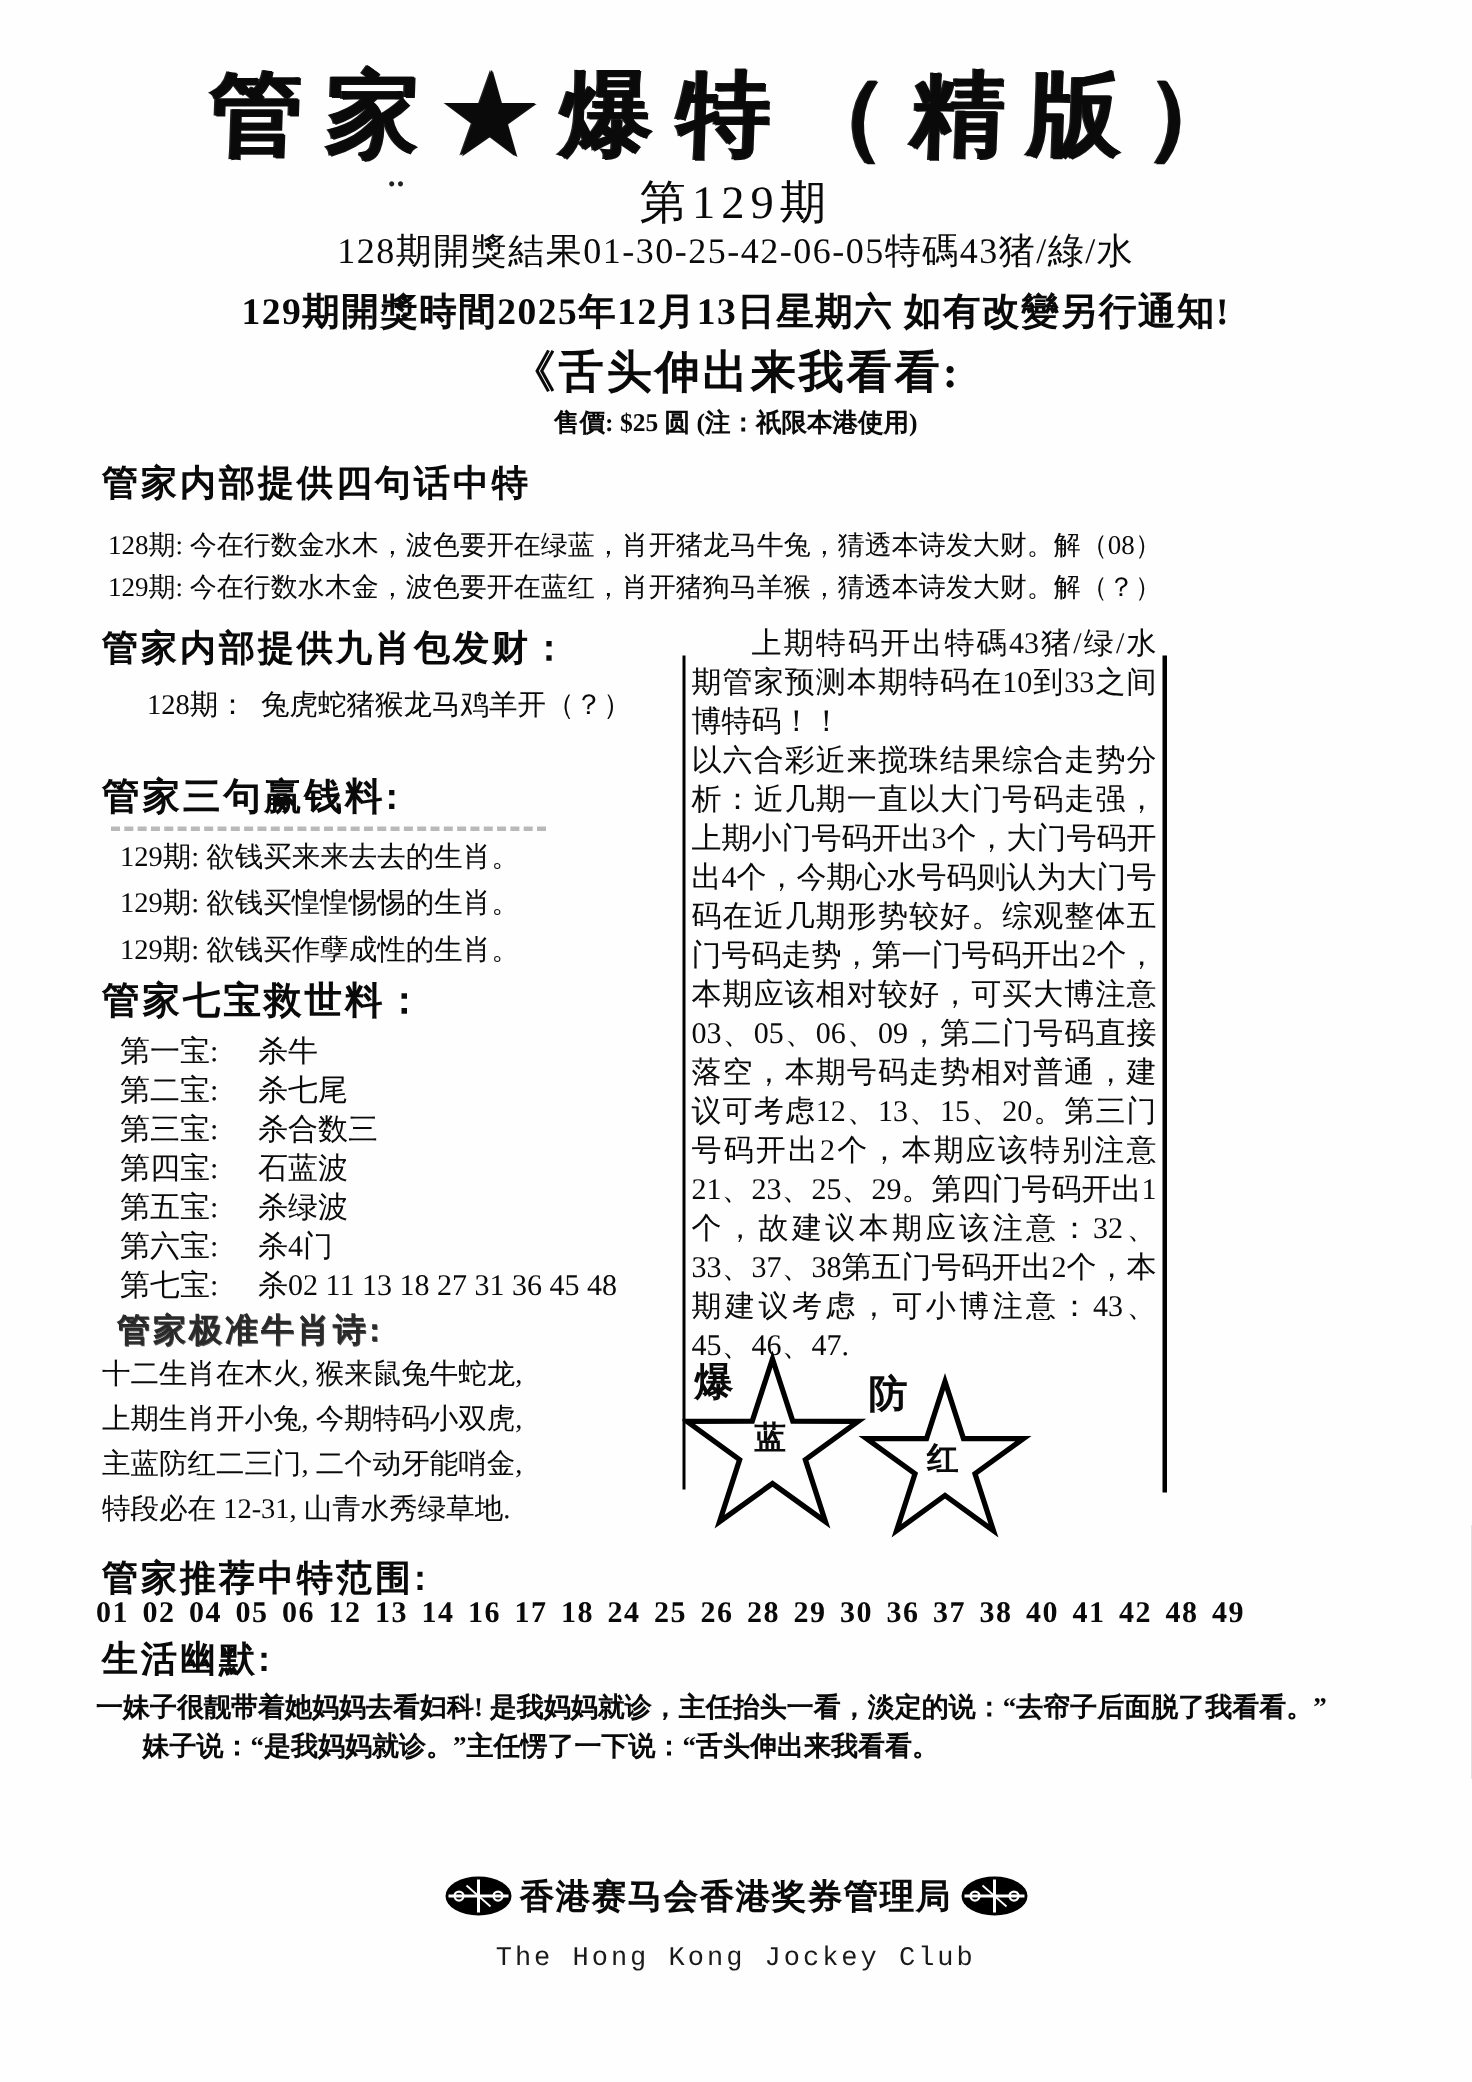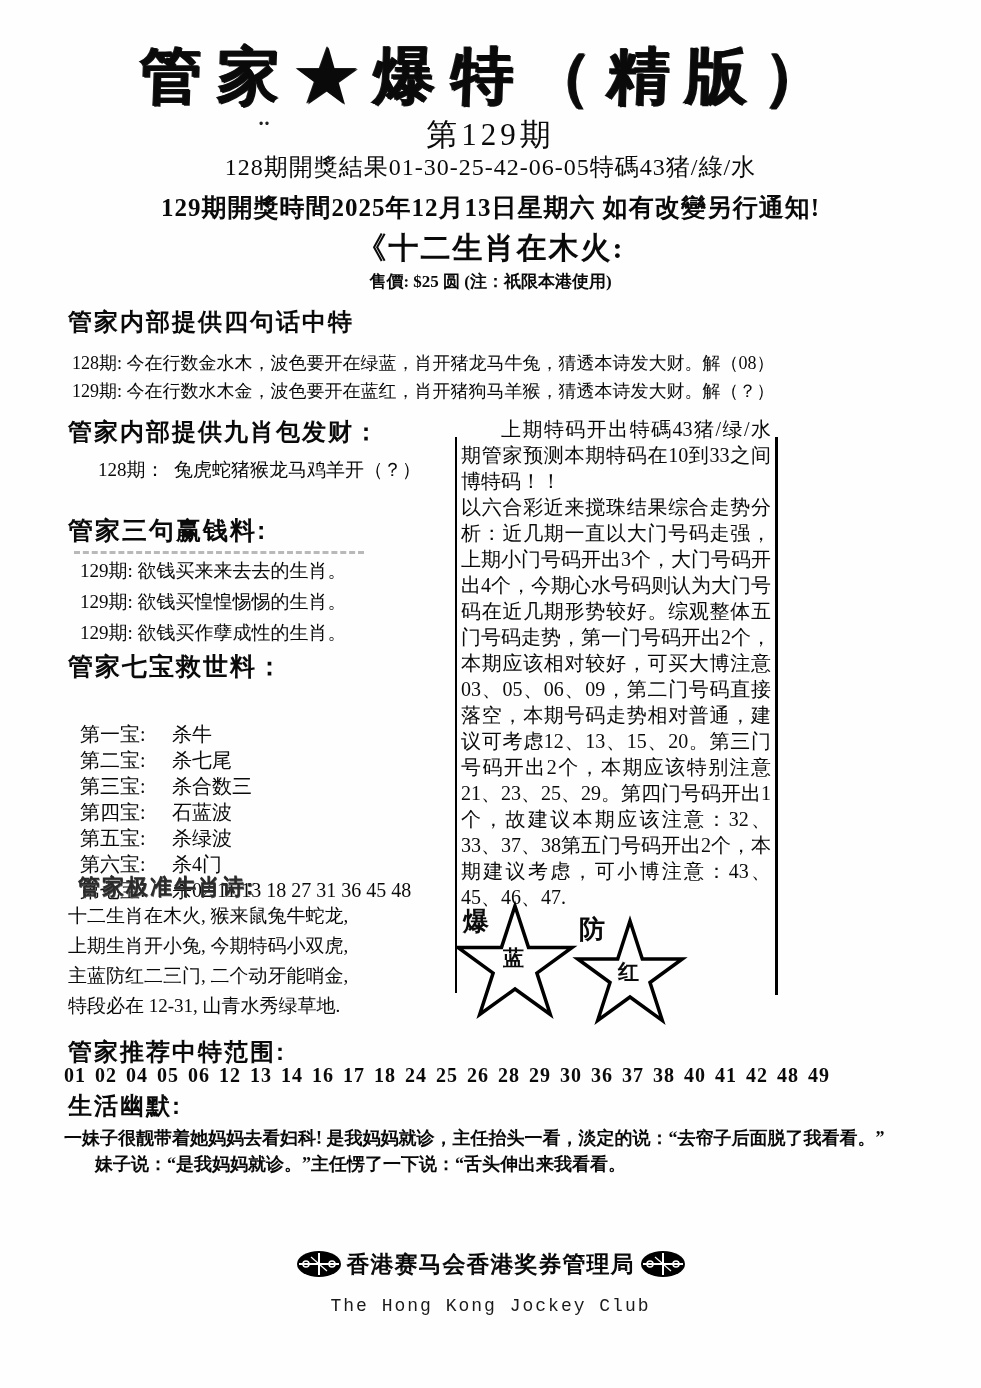--- a/index.html
+++ b/index.html
@@ -48,33 +48,33 @@
   .analysis p.indent{text-indent:2em;}
   .stars-box{left:455px;top:898px;width:250px;height:130px;}
   .star-label-big{font-size:26px;font-weight:bold;font-family:"Liberation Sans","DejaVu Sans",sans-serif;}
   .star-label-small{font-size:21px;font-weight:bold;font-family:"Liberation Sans","DejaVu Sans",sans-serif;}
   .numbers-row{font-weight:bold;font-size:20px;letter-spacing:1px;word-spacing:3px;white-space:nowrap;}
   .joke{font-weight:bold;font-size:18px;white-space:nowrap;}
   .artifact{border-top:3px dashed #b9b9b9;width:290px;height:0;}
   .footer-row{display:flex;align-items:center;justify-content:center;gap:4px;}
   .footer-cn{font-size:23px;font-weight:bold;font-family:"Liberation Sans","DejaVu Sans",sans-serif;letter-spacing:1px;}
   .footer-en{font-family:"Liberation Mono","DejaVu Sans Mono",monospace;font-size:18px;letter-spacing:2px;color:#1a1a1a;}
-  .treas-label{display:inline-block;width:92px;margin-top:34px;}
+  .treas-label{display:inline-block;width:92px;}
 </style>
 </head>
 <body>
 
 <div class="page">
 
   <div class="abs center main-title">管家★爆特（精版）</div>
   <div class="abs title-dots">‥</div>
   <div class="abs center issue">第129期</div>
   <div class="abs center result-line">128期開獎結果01-30-25-42-06-05特碼43猪/綠/水</div>
   <div class="abs center time-line">129期開獎時間2025年12月13日星期六 如有改變另行通知!</div>
-  <div class="abs center office-line">《十二生肖在木火:</div>
+  <div class="abs center office-line">《舌头伸出来我看看:</div>
   <div class="abs center price-line">售價: $25 圆 (注：祇限本港使用)</div>
 
   <div class="abs sec-head" style="left:68px;top:306px;font-size:24px;">管家内部提供四句话中特</div>
   <div class="abs body-text" style="left:72px;top:351px;font-size:18px;">128期: 今在行数金水木，波色要开在绿蓝，肖开猪龙马牛兔，猜透本诗发大财。解（08）</div>
   <div class="abs body-text" style="left:72px;top:379px;font-size:18px;">129期: 今在行数水木金，波色要开在蓝红，肖开猪狗马羊猴，猜透本诗发大财。解（？）</div>
 
   <div class="abs sec-head" style="left:68px;top:416px;font-size:24px;">管家内部提供九肖包发财：</div>
   <div class="abs body-text" style="left:98px;top:457px;font-size:19px;">
     <span>128期：</span>&nbsp;&nbsp;<span>兔虎蛇猪猴龙马鸡羊开（？）</span>
   </div>

